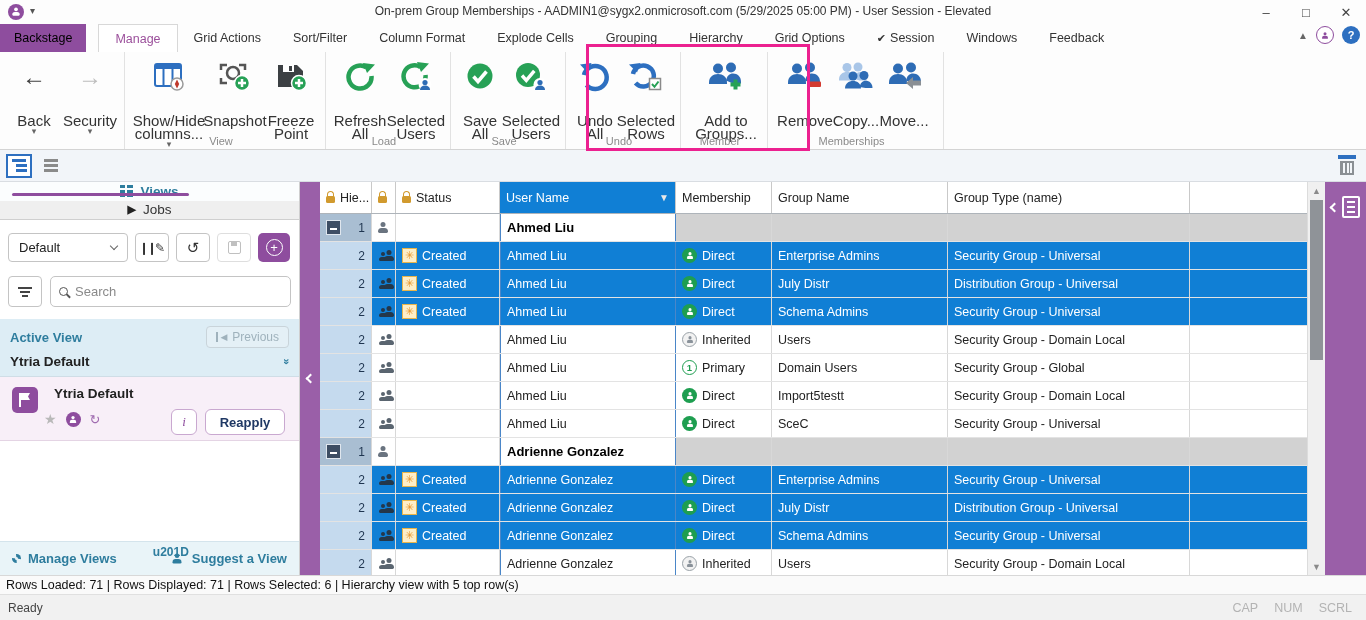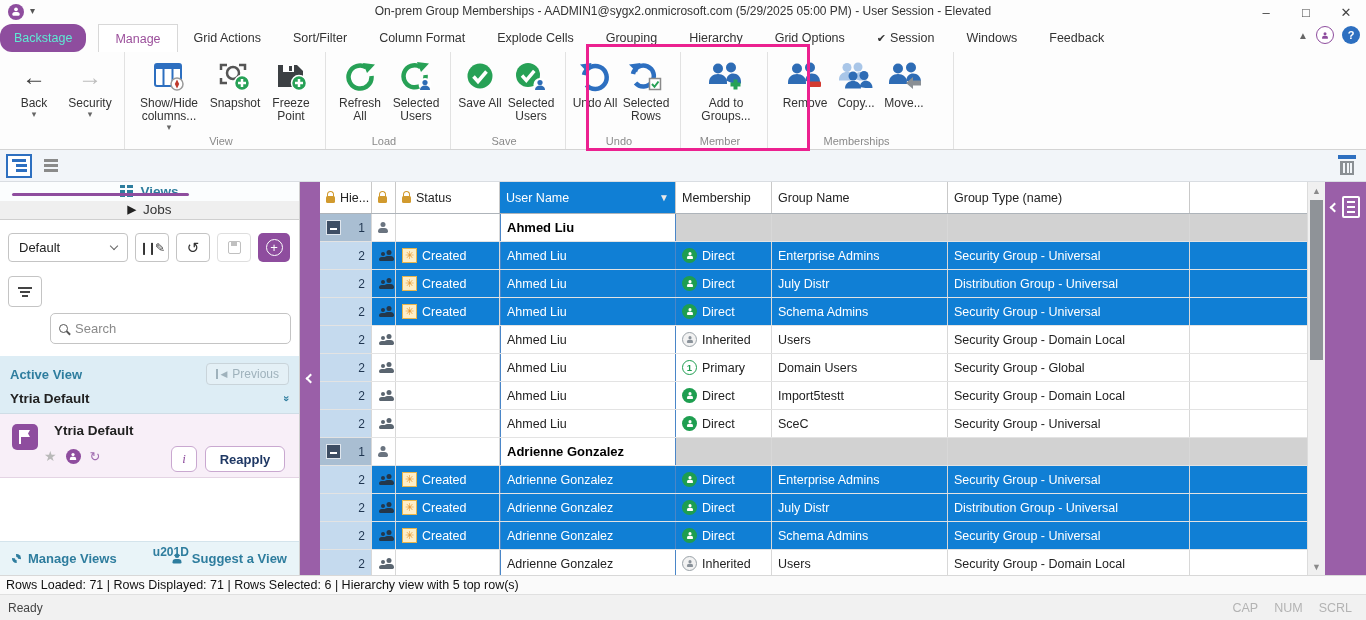--- a/index.html
+++ b/index.html
@@ -11,37 +11,37 @@
   #titlebar { position:absolute; left:0; top:0; width:1366px; height:24px; background:#fdfdfd; }
   .app-logo { position:absolute; left:8px; top:4px; width:16px; height:16px; border-radius:50%; background:#8e4d9e; }
   .app-logo .person { color:#fff; transform:scale(.75); position:absolute; left:3px; top:2px; }
   .qat-caret { position:absolute; left:30px; top:5px; color:#555; font-size:10px; }
   #title-text { position:absolute; left:0; right:0; top:4px; text-align:center; font-size:12px; color:#333; }
   .win-controls { position:absolute; right:0; top:0; height:24px; display:flex; }
   .win-btn { width:40px; height:24px; display:flex; align-items:center; justify-content:center; color:#444; font-size:13px; }
 
   
   #tabrow { position:absolute; left:0; top:24px; width:1366px; height:28px; background:#fdfdfd; display:flex; align-items:stretch; }
-  #backstage-tab { background:#8e4d9e; color:#5eead4; font-size:12.5px; display:flex; align-items:center; padding:0 14px; margin-right:12px;border-radius:12px; }
+  #backstage-tab { background:#8e4d9e; color:#000000; font-size:12.5px; display:flex; align-items:center; padding:0 14px; margin-right:12px; }
   .rtab { display:flex; align-items:center; padding:0 16px; font-size:12.5px; color:#333; }
   .rtab.active { background:#fff; color:#9b4f9b; border:1px solid #d8d8d8; border-bottom:none; }
   .tab-check { margin-right:4px; font-size:11px; color:#333; }
   #tab-right { position:absolute; right:6px; top:26px; display:flex; gap:8px; align-items:center; }
   .mini-round { width:18px; height:18px; border-radius:50%; display:flex; align-items:center; justify-content:center; font-size:11px; }
   .collapse-chev { color:#666; font-size:10px; }
   .acct { border:1.5px solid #8e4d9e; color:#8e4d9e; background:#fff; position:relative; }
   .help { background:#2d6fc0; color:#fff; font-weight:bold; }
 
   
   #ribbon { position:absolute; left:0; top:52px; width:1366px; height:98px; background:#fdfdfd; border-bottom:1px solid #d4d4d4; display:flex; }
   .rgroup { position:relative; display:flex; align-items:flex-start; padding:6px 6px 18px 6px; border-right:1px solid #e2e2e2; }
   .rgroup-label { position:absolute; left:0; right:8px; bottom:2px; text-align:center; font-size:11px; color:#8a8a8a; }
   .rbtn { display:flex; flex-direction:column; align-items:center; width:56px; padding-top:2px; }
   .rbtn .ric { height:34px; display:flex; align-items:center; justify-content:center; }
-  .rbtn .rlabel { font-size:12px; color:#333; text-align:center; line-height:13px; margin-top:3px; }
+  .rbtn .rlabel { font-size:15px; color:#333; text-align:center; line-height:13px; margin-top:20px; }
   .caret { font-size:9px; color:#666; line-height:8px; }
   .back-arrow { font-size:24px; font-weight:bold; color:#3c3c3c; line-height:26px; }
   .fwd-arrow { font-size:24px; font-weight:bold; color:#bdbdbd; line-height:26px; }
   .dim { color:#a8a8a8; }
   #member-highlight { position:absolute; left:586px; top:44px; width:224px; height:107px; border:3px solid #ec2190; z-index:30; pointer-events:none; }
 
   
   #groupbar { position:absolute; left:0; top:150px; width:1366px; height:32px; background:#f2f5f9; border-bottom:1px solid #d9dde2; display:flex; align-items:center; }
   .gb-ico { width:26px; height:24px; margin-left:6px; display:flex; align-items:center; justify-content:center; border:1px solid transparent; }
   .gb-ico.sel { background:#fff; border:2px solid #2d6fc0; }
@@ -67,21 +67,21 @@
   .sb-toolbar { display:flex; align-items:center; gap:7px; padding:13px 8px 0 8px; }
   .vsel { width:120px; height:29px; border:1px solid #c4c4c4; border-radius:4px; display:flex; align-items:center; justify-content:space-between; padding:0 10px; font-size:13px; background:#fff; }
   .vsel .chev { margin-top:-3px; }
   .sq-btn { width:34px; height:29px; border:1px solid #c4c4c4; border-radius:4px; background:#fff; display:flex; align-items:center; justify-content:center; font-size:15px; color:#333; }
   .sq-btn.disabled { color:#c0c0c0; border-color:#dedede; }
   .plus-btn { width:32px; height:29px; border-radius:5px; background:#8e4d9e; display:flex; align-items:center; justify-content:center; }
   .plus-btn span { width:17px; height:17px; border:1.5px solid #fff; border-radius:50%; color:#fff; font-size:13px; line-height:15px; text-align:center; }
   .sb-search-row { display:flex; gap:8px; padding:14px 8px 12px 8px; }
   .filter-btn { width:34px; height:31px; border:1px solid #c4c4c4; border-radius:4px; display:flex; flex-direction:column; align-items:center; justify-content:center; gap:2px; background:#fff;}
   .filter-btn i { display:block; height:2px; background:#444; }
-  .search-box { flex:1; height:31px; border:1px solid #c4c4c4; border-radius:5px; display:flex; align-items:center; padding:0 8px; gap:7px; background:#fff;margin-top:37px; }
+  .search-box { flex:1; height:31px; border:1px solid #c4c4c4; border-radius:5px; display:flex; align-items:center; padding:0 8px; gap:7px; background:#fff; }
   .mag { width:9px; height:9px; border:1.5px solid #555; border-radius:50%; position:relative; flex:none; }
   .mag::after { content:""; position:absolute; width:5px; height:1.5px; background:#555; transform:rotate(45deg); right:-4px; bottom:-1px; }
   .search-ph { font-size:13px; color:#8a8a8a; }
   .active-view-hdr { background:#ddedf5; padding:7px 10px 4px 10px; display:flex; justify-content:space-between; align-items:center; }
   .active-view-label { color:#2e7d9e; font-size:13px; font-weight:bold; }
   .prev-btn { border:1px solid #c9d4da; border-radius:4px; color:#9fb2bc; background:#e4f0f6; font-size:12px; padding:3px 9px; display:flex; gap:5px; align-items:center; }
   .prev-ico { border-left:2px solid #9fb2bc; padding-left:2px; font-size:9px; }
   .active-view-name { background:#ddedf5; padding:2px 10px 7px 10px; display:flex; justify-content:space-between; align-items:center; font-size:13.5px; font-weight:bold; color:#222; border-bottom:1px solid #cfdde6; }
   .dbl-chev { color:#2e7d9e; display:flex; flex-direction:column; line-height:5px; font-size:11px; }
   .view-card { background:#f8eff8; padding:9px 10px; border-bottom:1px solid #e4d4e4; position:relative; height:64px; }
@@ -371,21 +371,21 @@
                 <path d="M18 18.5c1-4.5 3.5-7 7-7 4.5 0 8 3 8 8.5v1.5h-8"></path>
               </g>
               <path d="M27.5 17.5v10M22.5 22.5h10" stroke="#27a156" stroke-width="4"></path>
             </svg>
           </div>
         <div class="rlabel">Add to Groups...</div>
       </div>
       <div class="rgroup-label">Member</div>
     </div>
 
-    <div class="rgroup" style="padding-left:10px;padding-right:25px">
+    <div class="rgroup" style="padding-left:10px;padding-right:15px">
       <div class="rbtn" style="width:54px">
         <div class="ric">
             <svg width="36" height="30" viewBox="0 0 36 30">
               <g fill="#2e6cb5">
                 <circle cx="10" cy="6.5" r="5"></circle>
                 <path d="M1 20.5c0-5.5 4-8.5 9-8.5s9 3 9 8.5v1.5H1z"></path>
                 <circle cx="23" cy="5.5" r="5"></circle>
                 <path d="M18 18.5c1-4.5 3.5-7 7-7 4.5 0 8 3 8 8.5v1.5h-8"></path>
               </g>
               <rect x="20" y="19.5" width="14" height="5.5" rx="1" fill="#d33a2f"></rect>

